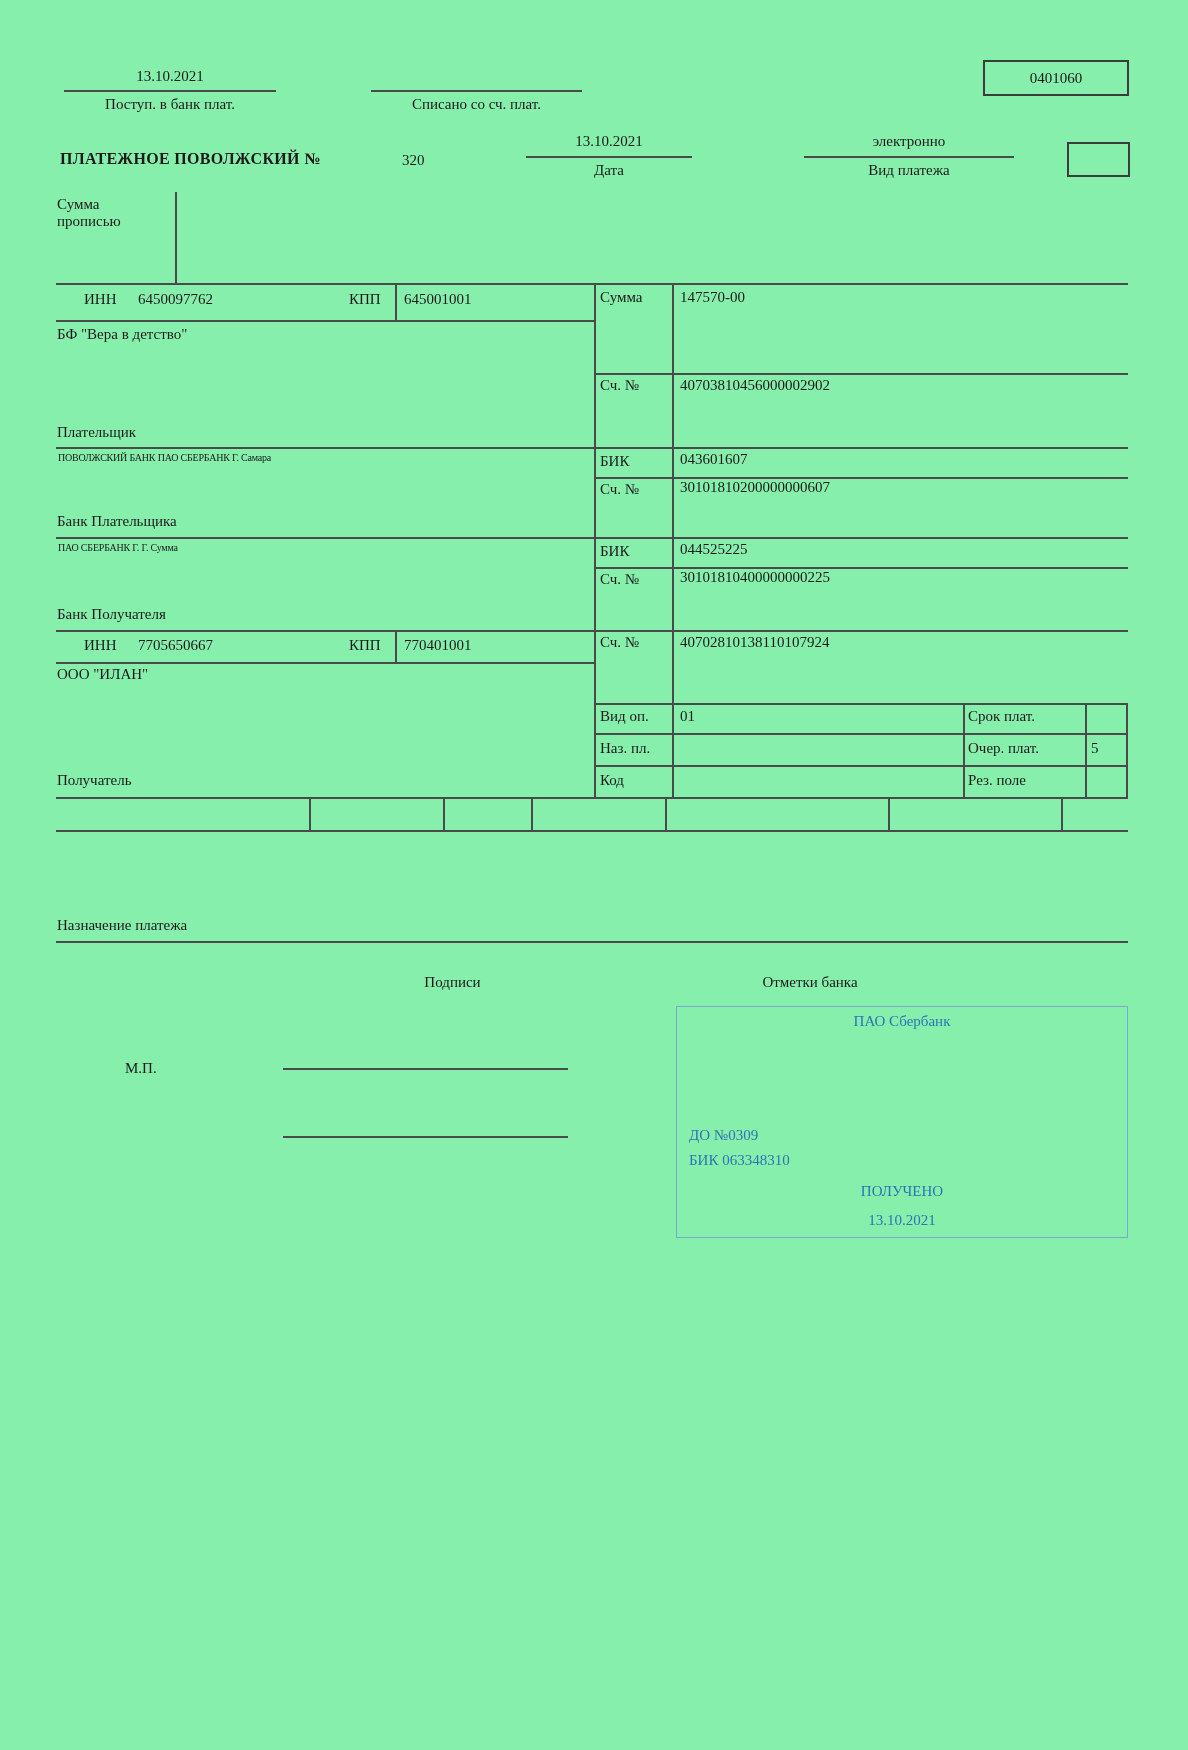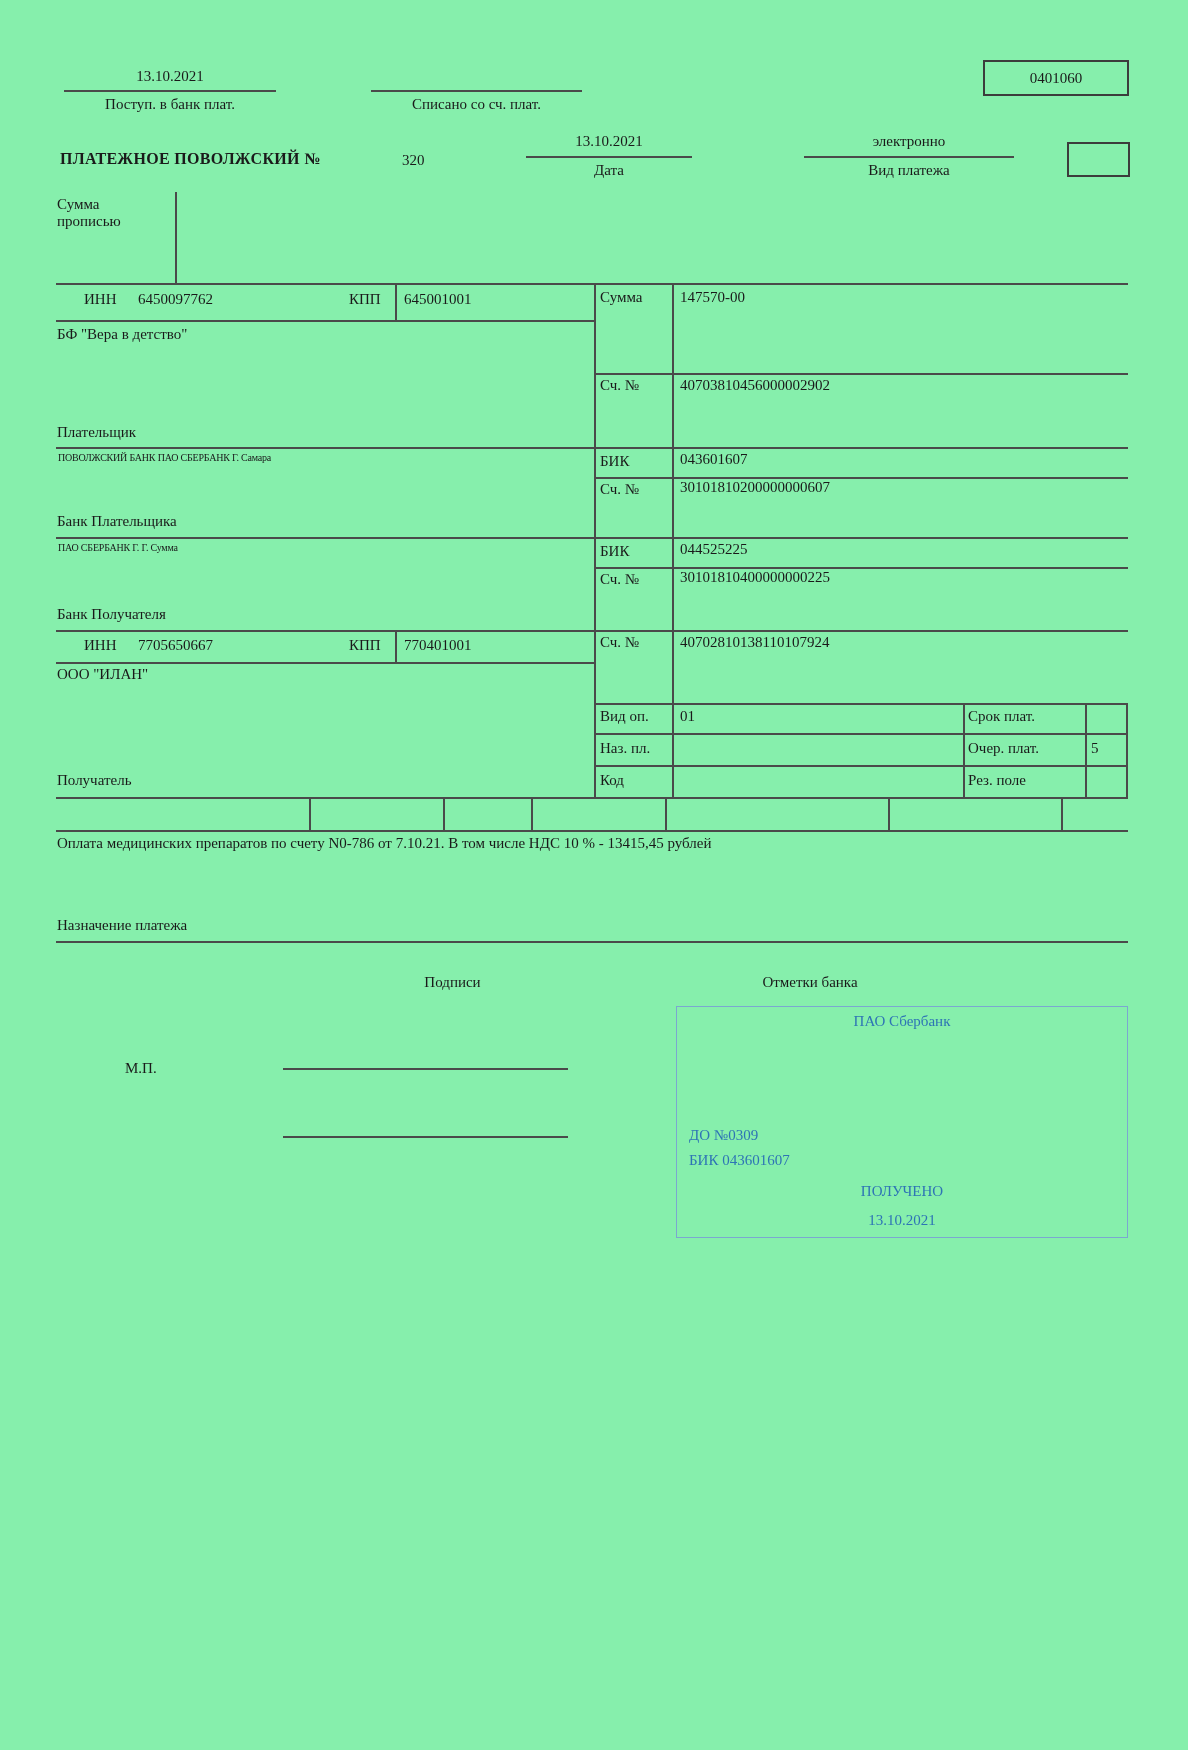--- a/index.html
+++ b/index.html
@@ -115,32 +115,31 @@
 
   <div class="abs" style="left:600px;top:708px">Вид оп.</div>
   <div class="abs" style="left:680px;top:708px">01</div>
   <div class="abs" style="left:600px;top:740px">Наз. пл.</div>
   <div class="abs" style="left:600px;top:772px">Код</div>
   <div class="abs" style="left:968px;top:708px">Срок плат.</div>
   <div class="abs" style="left:968px;top:740px">Очер. плат.</div>
   <div class="abs" style="left:1091px;top:740px">5</div>
   <div class="abs" style="left:968px;top:772px">Рез. поле</div>
 
-  <div class="abs" style="left:57px;top:835px;width:760px">Оплата медицинских препаратов по счету N0-786 от 7.10.21. В том числе НДС 10 % - 13415,45 рублей</div>
   <div class="abs" style="left:57px;top:917px">Назначение платежа</div>
   <div class="hline" style="left:56px;top:941px;width:1072px"></div>
 
   <div class="abs ctr" style="left:390px;top:974px;width:125px">Подписи</div>
   <div class="abs ctr" style="left:740px;top:974px;width:140px">Отметки банка</div>
 
   <div class="abs" style="left:125px;top:1060px">М.П.</div>
   <div class="hline" style="left:283px;top:1068px;width:285px;border-top-width:2px"></div>
   <div class="hline" style="left:283px;top:1136px;width:285px;border-top-width:2px"></div>
 
   <div class="stamp" style="left:676px;top:1006px;width:450px;height:230px">
     <div class="abs ctr" style="left:0;top:6px;width:450px">ПАО Сбербанк</div>
     <div class="abs" style="left:12px;top:120px">ДО №0309</div>
-    <div class="abs" style="left:12px;top:145px">БИК 043601607</div>
+    <div class="abs" style="left:12px;top:145px">БИК 063348310</div>
     <div class="abs ctr" style="left:0;top:176px;width:450px">ПОЛУЧЕНО</div>
     <div class="abs ctr" style="left:0;top:205px;width:450px">13.10.2021</div>
   </div>
 
 </div>
 
 </body></html>

